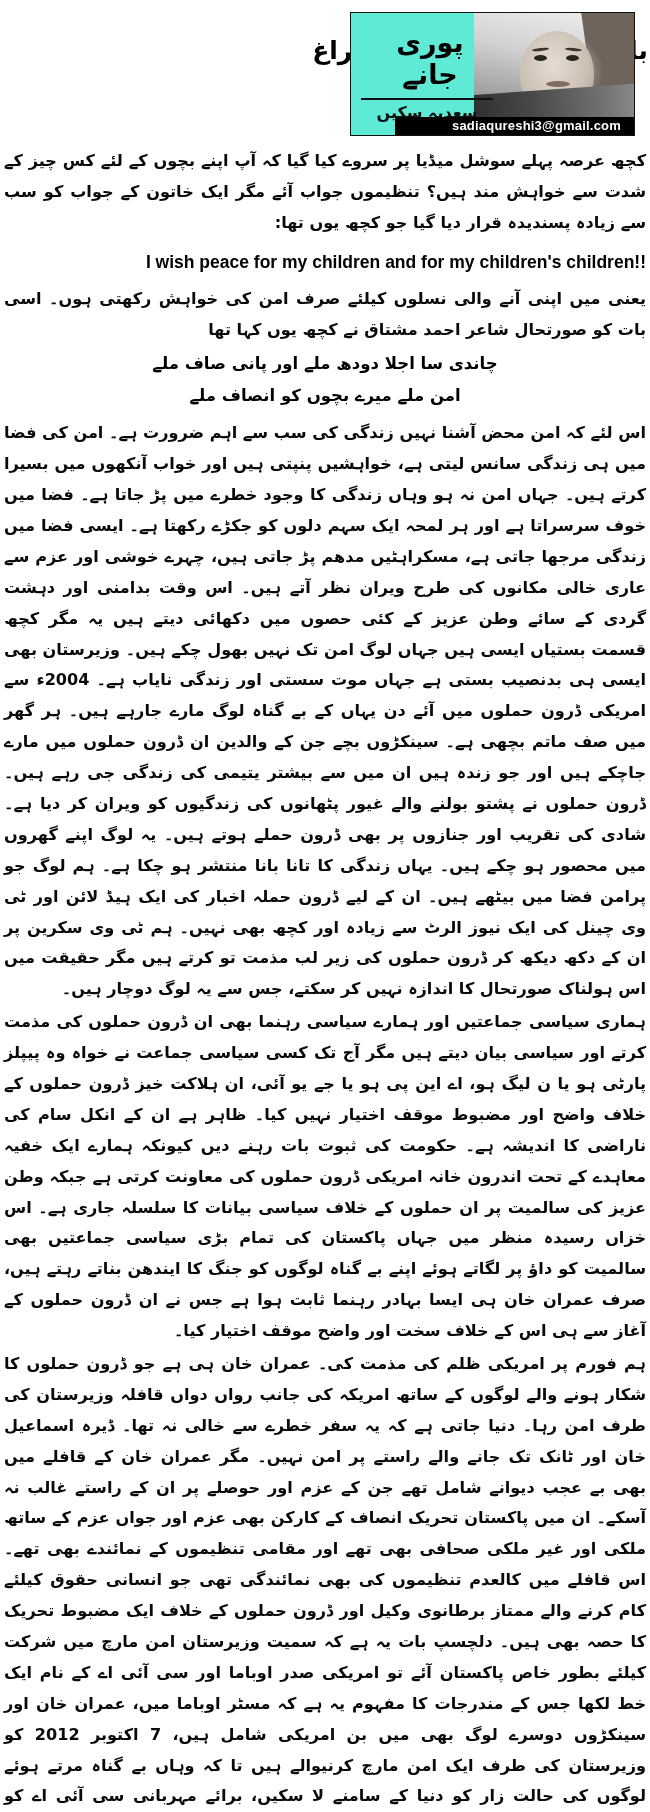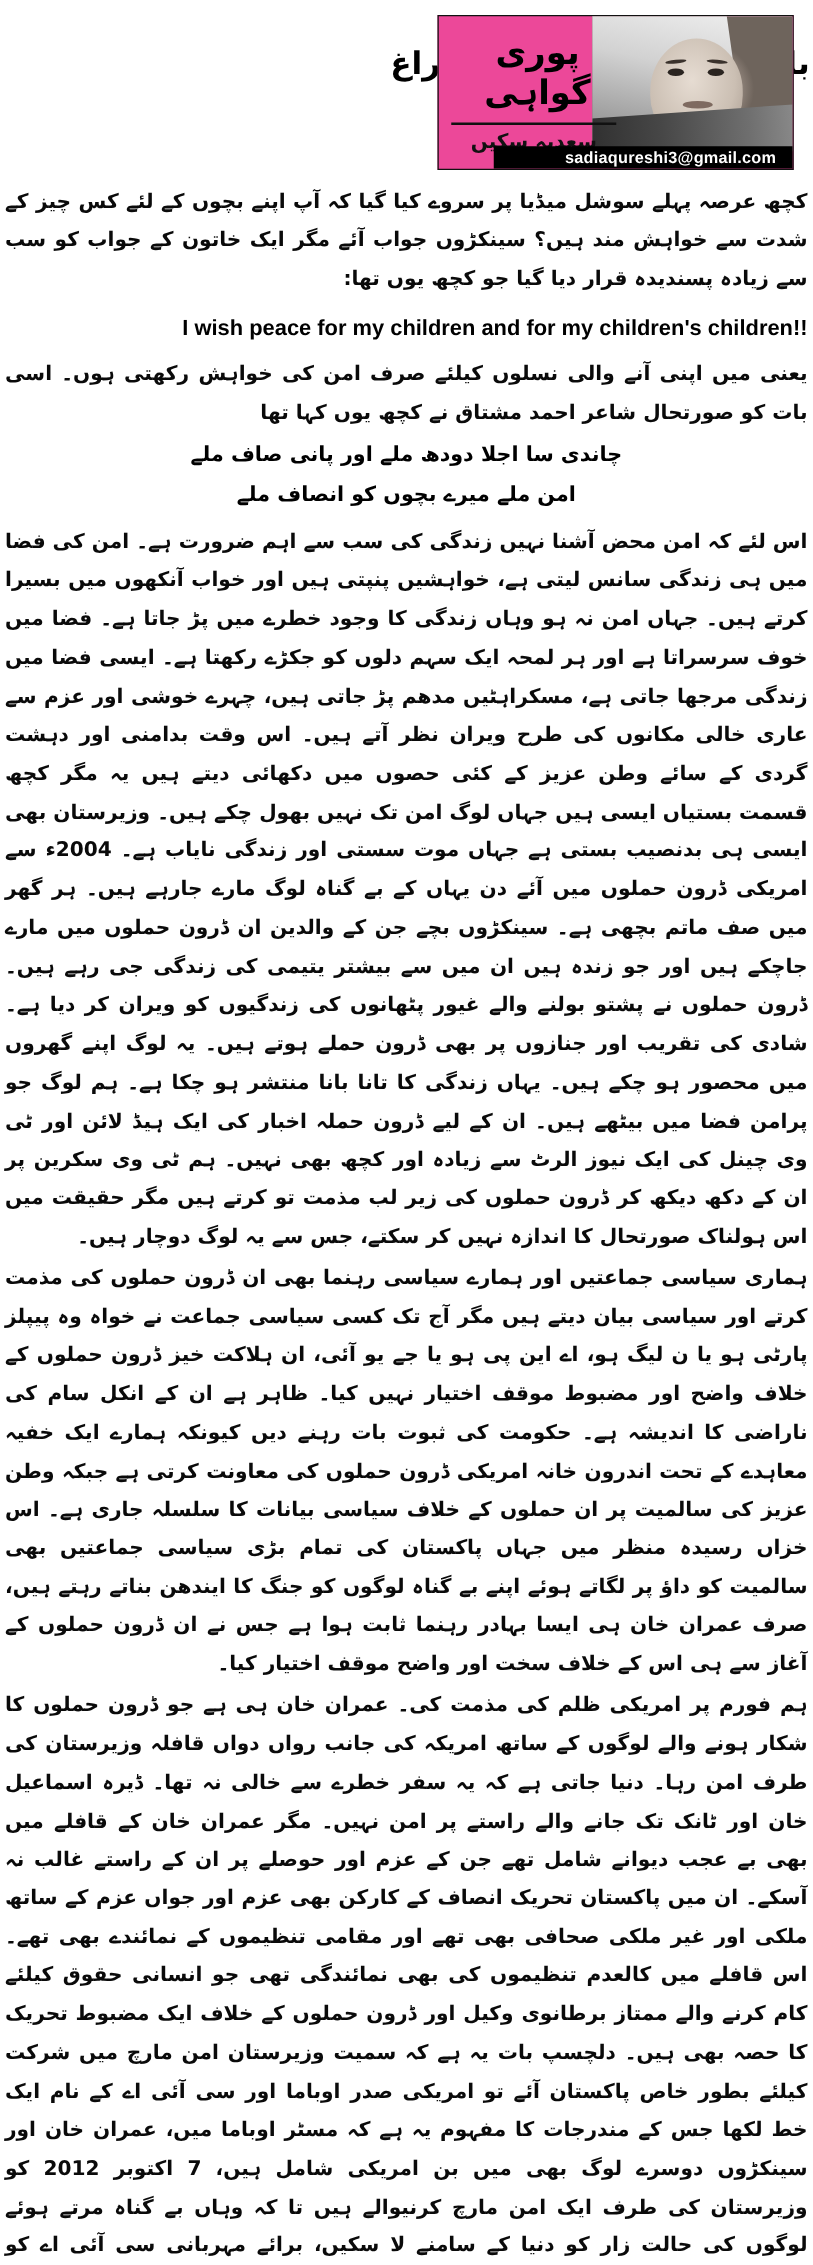--- a/index.html
+++ b/index.html
@@ -38,21 +38,21 @@
   }
 
   
   .brand-block {
     position: absolute;
     left: 350px;
     top: 12px;
     width: 285px;
     height: 124px;
     border: 1px solid #111;
-    background: #ec4899;
+    background: #5eead4;
     overflow: hidden;
     box-sizing: border-box;
   }
 
   .brand-inner {
     position: relative;
     width: 100%;
     height: 100%;
   }
 
@@ -264,35 +264,35 @@
           <div class="brow l"></div>
           <div class="brow r"></div>
           <div class="eye l"></div>
           <div class="eye r"></div>
           <div class="lips"></div>
           <div class="shawl"></div>
         </div>
 
         <div class="brand-title">
           <span class="l1">پوری</span>
-          <span class="l2">گواہی</span>
+          <span class="l2">جانے</span>
         </div>
 
         <div class="brand-rule"></div>
 
         <div class="brand-author">سعدیہ سکیں</div>
 
         <div class="brand-email">sadiaqureshi3@gmail.com</div>
       </div>
     </div>
   </div>
 
   <div class="article">
 
-    <p class="para tight">کچھ عرصہ پہلے سوشل میڈیا پر سروے کیا گیا کہ آپ اپنے بچوں کے لئے کس چیز کے شدت سے خواہش مند ہیں؟ سینکڑوں جواب آئے مگر ایک خاتون کے جواب کو سب سے زیادہ پسندیدہ قرار دیا گیا جو کچھ یوں تھا:</p>
+    <p class="para tight">کچھ عرصہ پہلے سوشل میڈیا پر سروے کیا گیا کہ آپ اپنے بچوں کے لئے کس چیز کے شدت سے خواہش مند ہیں؟ تنظیموں جواب آئے مگر ایک خاتون کے جواب کو سب سے زیادہ پسندیدہ قرار دیا گیا جو کچھ یوں تھا:</p>
 
     <p class="quote-en">I wish peace for my children and for my children's children!!</p>
 
     <p class="para tight">یعنی میں اپنی آنے والی نسلوں کیلئے صرف امن کی خواہش رکھتی ہوں۔ اسی بات کو صورتحال شاعر احمد مشتاق نے کچھ یوں کہا تھا</p>
 
     <div class="verse-block">
       <p class="verse">چاندی سا اجلا دودھ ملے اور پانی صاف ملے</p>
       <p class="verse">امن ملے میرے بچوں کو انصاف ملے</p>
     </div>
 

